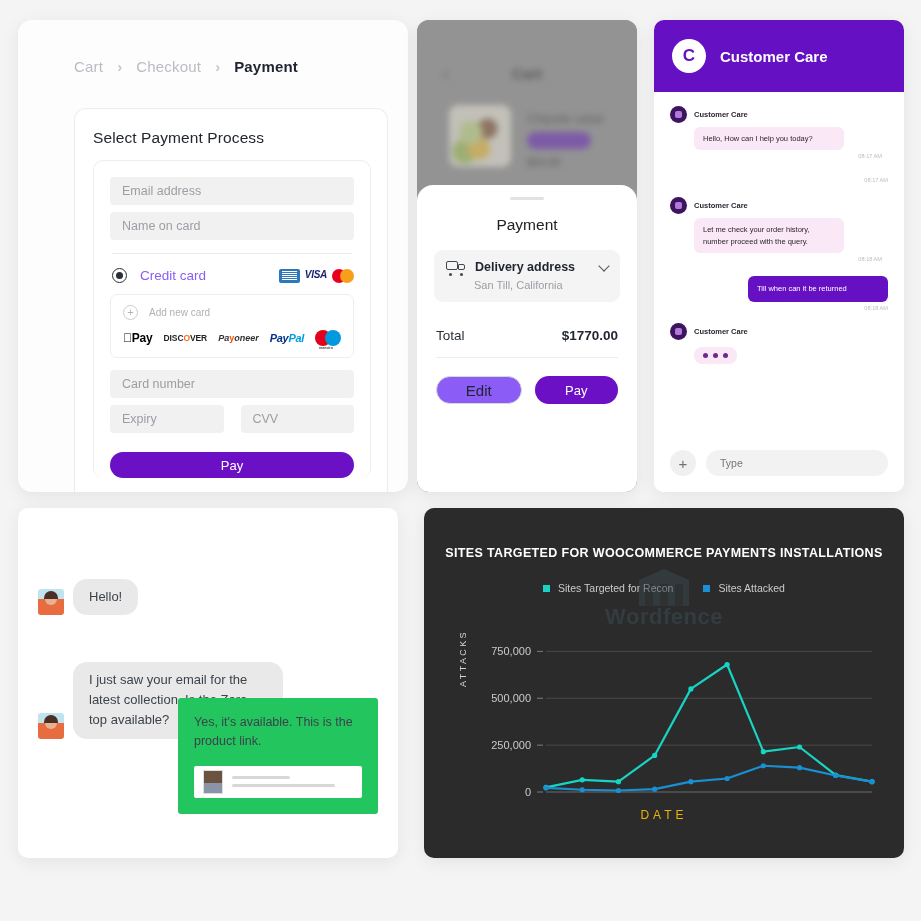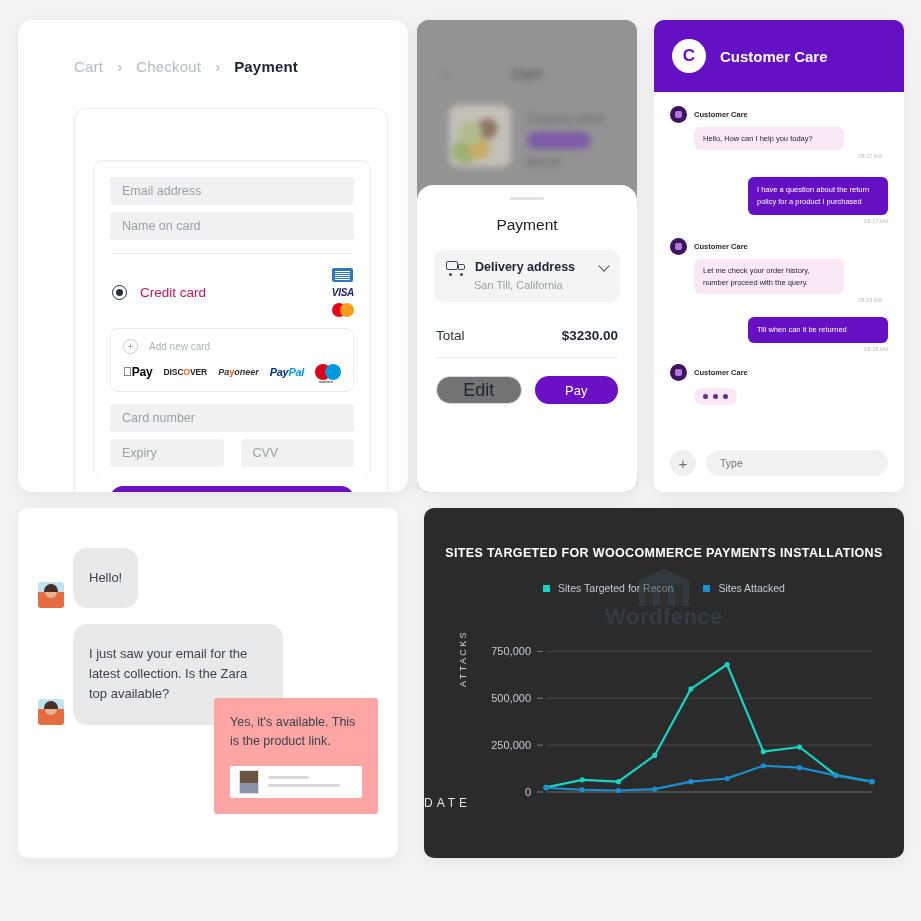--- a/index.html
+++ b/index.html
@@ -42,22 +42,22 @@
     height:28px; background:#f1f1f1; border-radius:4px;
     display:flex; align-items:center; padding-left:12px;
     font-size:12.5px; color:#9b9ea4; margin-bottom:7px;
   }
   .hr-line { height:1px; background:#e9e9e9; margin:13px 2px 0 2px; }
 
   .cc-row { display:flex; align-items:center; margin-top:14px; padding-left:2px; }
   .radio-o { width:15px; height:15px; border-radius:50%; border:1.6px solid #2b2f38;
              display:flex; align-items:center; justify-content:center; }
   .radio-i { width:7px; height:7px; border-radius:50%; background:#2b2f38; }
-  .cc-label { font-size:13.5px; color:#be185d; margin-left:13px; }
-  .cc-brands { margin-left:auto; display:flex; align-items:flex-start; gap:5px;flex-direction:column; }
+  .cc-label { font-size:13.5px; color:#8b5cf6; margin-left:13px; }
+  .cc-brands { margin-left:auto; display:flex; align-items:flex-start; gap:5px; }
   .amex { width:21px;height:14px;border-radius:2px;background:#2e77bc;
           display:flex;align-items:center;justify-content:center; }
   .amex i { display:block;width:15px;height:9px;background:
             repeating-linear-gradient(0deg,#fff 0 1px,#2e77bc 1px 2px); }
   .visa { font-size:10px;font-weight:700;font-style:italic;color:#1a1f71;letter-spacing:-.3px; }
   .mcirc { position:relative;width:22px;height:14px; }
   .mcirc s { position:absolute;top:0;width:14px;height:14px;border-radius:50%;display:block; }
   .mcirc s.r { left:0;background:#eb001b; }
   .mcirc s.y { right:0;background:#f79e1b; }
 
@@ -125,22 +125,22 @@
   .truck { width:19px;height:13px;position:relative; }
   .truck i { position:absolute;left:0;top:0;width:12px;height:9px;border:1.4px solid #43484f;border-radius:2px; }
   .truck b { position:absolute;right:0;top:3px;width:7px;height:6px;border:1.4px solid #43484f;border-radius:1px 2px 2px 1px; }
   .truck s { position:absolute;bottom:-2px;width:3px;height:3px;border-radius:50%;background:#43484f;display:block; }
   .truck s.a{left:3px;} .truck s.b{right:2px;}
   .total-row { display:flex;justify-content:space-between;align-items:center;margin:26px 19px 0 19px; }
   .total-l { font-size:13.5px;color:#2b3038; }
   .total-v { font-size:13.5px;color:#1f2430;font-weight:600; }
   .sheet-hr { height:1px;background:#ececec;margin:14px 19px 0 19px; }
   .sheet-btns { display:flex;gap:13px;margin:18px 19px 0 19px; }
-  .btn-edit { flex:1;height:28px;border-radius:14px;border:1px solid #d8d8d8;background:#737373;
-              font-size:18px;color:#1f2430;font-family:inherit;cursor:pointer; }
+  .btn-edit { flex:1;height:28px;border-radius:14px;border:1px solid #d8d8d8;background:#8b5cf6;
+              font-size:15px;color:#1f2430;font-family:inherit;cursor:pointer; }
   .btn-pay2 { flex:1;height:28px;border-radius:14px;border:none;background:#6b10c4;
               font-size:13px;color:#fff;font-family:inherit;cursor:pointer; }
 
   
   #care-panel { left:654px; top:20px; width:250px; height:472px; border-radius:10px; background:#fff; }
   .care-head { height:72px;background:#6610c4;display:flex;align-items:center;padding-left:18px;gap:14px; }
   .care-av { width:34px;height:34px;border-radius:50%;background:#fff;
              display:flex;align-items:center;justify-content:center;
              font-size:17px;font-weight:700;color:#6610c4; }
   .care-title { font-size:15px;color:#fff;font-weight:700; }
@@ -171,23 +171,23 @@
   
   #zara-panel { left:18px; top:508px; width:380px; height:350px; border-radius:10px; }
   .z-wrap { padding:40px 20px 0 20px; }
   .z-row { display:flex;align-items:flex-end;gap:9px;margin-bottom:16px; }
   .z-av { width:26px;height:26px;border-radius:3px;flex:none;
           background:linear-gradient(#bfe4ef 0 38%, #e76c3f 38% 100%); position:relative; }
   .z-av::before { content:"";position:absolute;left:7px;top:4px;width:12px;height:12px;
                   border-radius:50%;background:#e8b290; }
   .z-av::after { content:"";position:absolute;left:6px;top:2px;width:14px;height:8px;
                  border-radius:7px 7px 0 0;background:#4a2f26; }
-  .z-bub { background:#e9e9e9;border-radius:14px;padding:20px 16px;font-size:13px;
-           color:#3d434b;line-height:1.55;max-width:210px; }
-  .z-orange { position:absolute;right:20px;top:190px;width:164px;background:#fca5a5;
+  .z-bub { background:#e9e9e9;border-radius:14px;padding:8px 16px;font-size:13px;
+           color:#3d434b;line-height:1.55;max-width:210px;margin-top:31px; }
+  .z-orange { position:absolute;right:20px;top:190px;width:200px;background:#22c55e;
               border-radius:3px;padding:15px 16px 16px 16px; }
   .z-otxt { font-size:12.5px;color:#3d434b;line-height:1.55; }
   .z-link { margin-top:14px;background:#fff;border-radius:2px;height:32px;display:flex;
             align-items:center;gap:9px;padding:0 9px; }
   .z-thumb { width:20px;height:24px;background:linear-gradient(#6b5340 0 55%, #8a93a8 55% 100%);
              border:1px solid #ddd; }
   .z-bars { flex:1; }
   .z-bars i { display:block;height:3px;background:#d8d8d8;border-radius:2px;margin-bottom:5px; }
   .z-bars i:first-child { width:48%; }
   .z-bars i:last-child { width:85%;margin-bottom:0; }
@@ -195,42 +195,43 @@
   
   #chart-panel { left:424px; top:508px; width:480px; height:350px; background:#2b2b2b; border-radius:10px; }
   .ch-title { text-align:center;color:#fff;font-size:12.5px;font-weight:700;
               letter-spacing:.35px;padding-top:38px; }
   .ch-legend { display:flex;justify-content:center;gap:30px;margin-top:22px; }
   .lg { display:flex;align-items:center;gap:8px;font-size:10.5px;color:#c9cbce;text-align:right; }
   .lg s { width:7px;height:7px;display:block; }
   .ch-area { position:absolute;left:0;right:0;top:118px;bottom:0; }
   .ylab { position:absolute;left:34px;top:122px;font-size:9px;color:#d2d4d7;
           letter-spacing:2.4px;writing-mode:vertical-rl;transform:rotate(180deg); }
-  .xlab { position:absolute;left:0;right:0;bottom:48px;text-align:left;
-          font-size:12px;color:#e5e5e5;letter-spacing:4px; }
+  .xlab { position:absolute;left:0;right:0;bottom:36px;text-align:center;
+          font-size:12px;color:#eab308;letter-spacing:4px; }
   .wmark { position:absolute;left:50%;top:96px;transform:translateX(-50%);
            color:#3a4a52;font-size:22px;font-weight:700;opacity:.55;letter-spacing:.5px; }
   .wmark-ic { position:absolute;left:50%;top:58px;transform:translateX(-50%);
               width:70px;height:42px;opacity:.5; }
 </style>
 </head>
 <body>
 
 <div class="page">
 
   <div class="panel" id="checkout-panel">
     <div class="breadcrumb">
       <span class="crumb">Cart</span>
       <span class="crumb-sep">›</span>
       <span class="crumb">Checkout</span>
       <span class="crumb-sep">›</span>
       <span class="crumb active">Payment</span>
     </div>
 
     <div class="form-card">
+      <div class="form-title">Select Payment Process</div>
 
       <div class="inner-card">
         <div class="tfield">Email address</div>
         <div class="tfield">Name on card</div>
         <div class="hr-line"></div>
 
         <div class="cc-row">
           <span class="radio-o">
               <i class="radio-i"></i>
             </span>
@@ -301,21 +302,21 @@
               <s class="b"></s>
             </span>
           <span class="opt-main">Delivery address</span>
         </div>
         <div class="opt-sub">San Till, California</div>
         <span class="chev"></span>
       </div>
 
       <div class="total-row">
         <span class="total-l">Total</span>
-        <span class="total-v">$3230.00</span>
+        <span class="total-v">$1770.00</span>
       </div>
       <div class="sheet-hr"></div>
       <div class="sheet-btns">
         <button class="btn-edit">Edit</button>
         <button class="btn-pay2">Pay</button>
       </div>
     </div>
   </div>
 
   <div class="panel" id="care-panel">
@@ -331,21 +332,20 @@
               <i></i>
             </span>
 
           <span class="agent-name">Customer Care</span>
         </div>
         <div class="bub-in">Hello, How can I help you today?</div>
         <div class="ts l">08:17 AM</div>
       </div>
 
       <div class="msg-block" style="margin-top:18px">
-        <div class="bub-out">I have a question about the return policy for a product I purchased</div>
         <div class="ts">08:17 AM</div>
       </div>
 
       <div class="msg-block" style="margin-top:14px">
         <div class="agent-line">
           <span class="agent-av">
               <i></i>
             </span>
           <span class="agent-name">Customer Care</span>
         </div>

